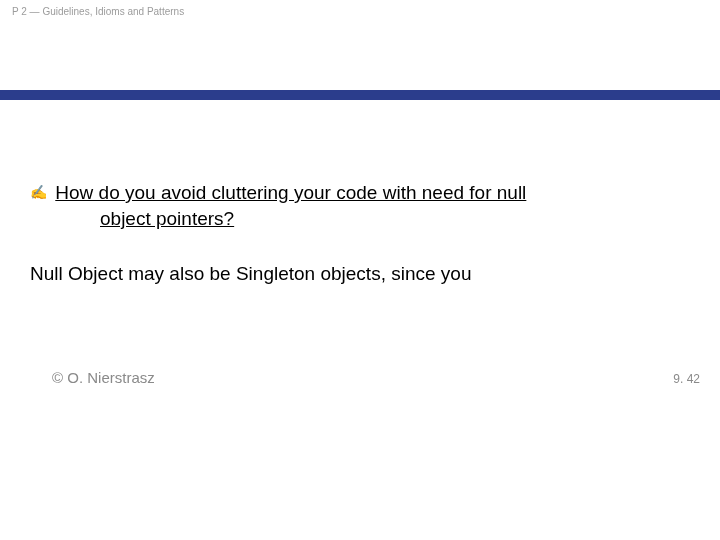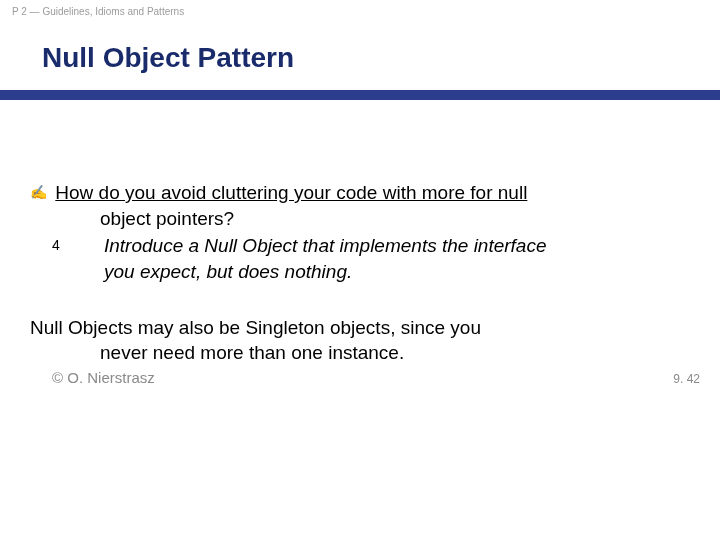--- a/index.html
+++ b/index.html
@@ -55,20 +55,21 @@
     display: inline-block;
     width: 20px;
     vertical-align: top;
     font-size: 14px;
     line-height: 24px;
   }
   .q-text-underline { text-decoration: underline; }
   .q-cont {
     display: block;
     margin-left: 70px;
+    text-decoration: underline;
   }
   .ans-block {
     margin-top: 2px;
     font-style: italic;
   }
   .ans-bullet {
     display: inline-block;
     width: 52px;
     text-align: left;
     margin-left: 22px;
@@ -106,42 +107,36 @@
     color: #8a8a8a;
   }
 </style>
 </head>
 <body>
 
 <div class="slide">
 
   <div class="header-label">P 2 — Guidelines, Idioms and Patterns</div>
 
-  <div class="title">Null Object Pattern</div>
 
   <div class="title-bar"></div>
 
   <div class="content">
 
     <div class="q-block">
       <span class="first-line">
         <span class="bullet-icon">✍</span>
-        <span class="q-text-underline">How do you avoid cluttering your code with more for null</span>
+        <span class="q-text-underline">How do you avoid cluttering your code with need for null</span>
       </span>
       <span class="q-cont">object pointers?</span>
 
-      <div class="ans-block">
-        <span class="ans-bullet">4</span><span class="ans-text">Introduce a Null Object that implements the interface</span>
-        <span class="ans-cont">you expect, but does nothing.</span>
-      </div>
     </div>
 
     <div class="para2">
-      <span class="l1">Null Objects may also be Singleton objects, since you</span>
-      <span class="l2">never need more than one instance.</span>
+      <span class="l1">Null Object may also be Singleton objects, since you</span>
     </div>
 
   </div>
 
   <div class="footer-left">© O. Nierstrasz</div>
   <div class="footer-right">9. 42</div>
 
 </div>
 
 </body></html>

